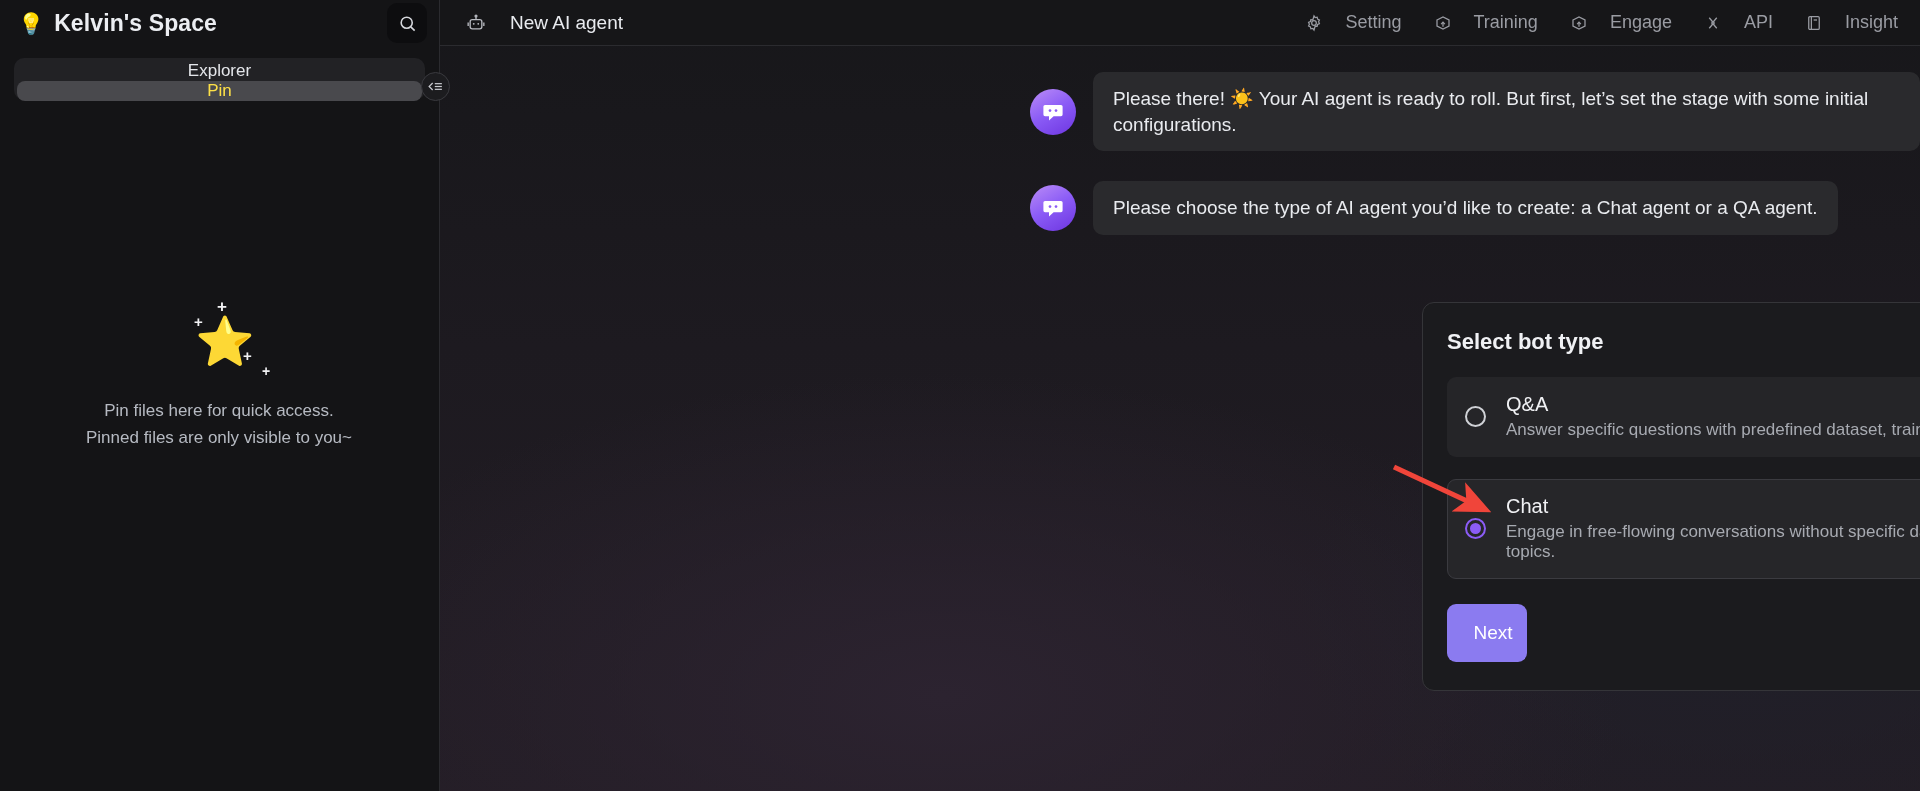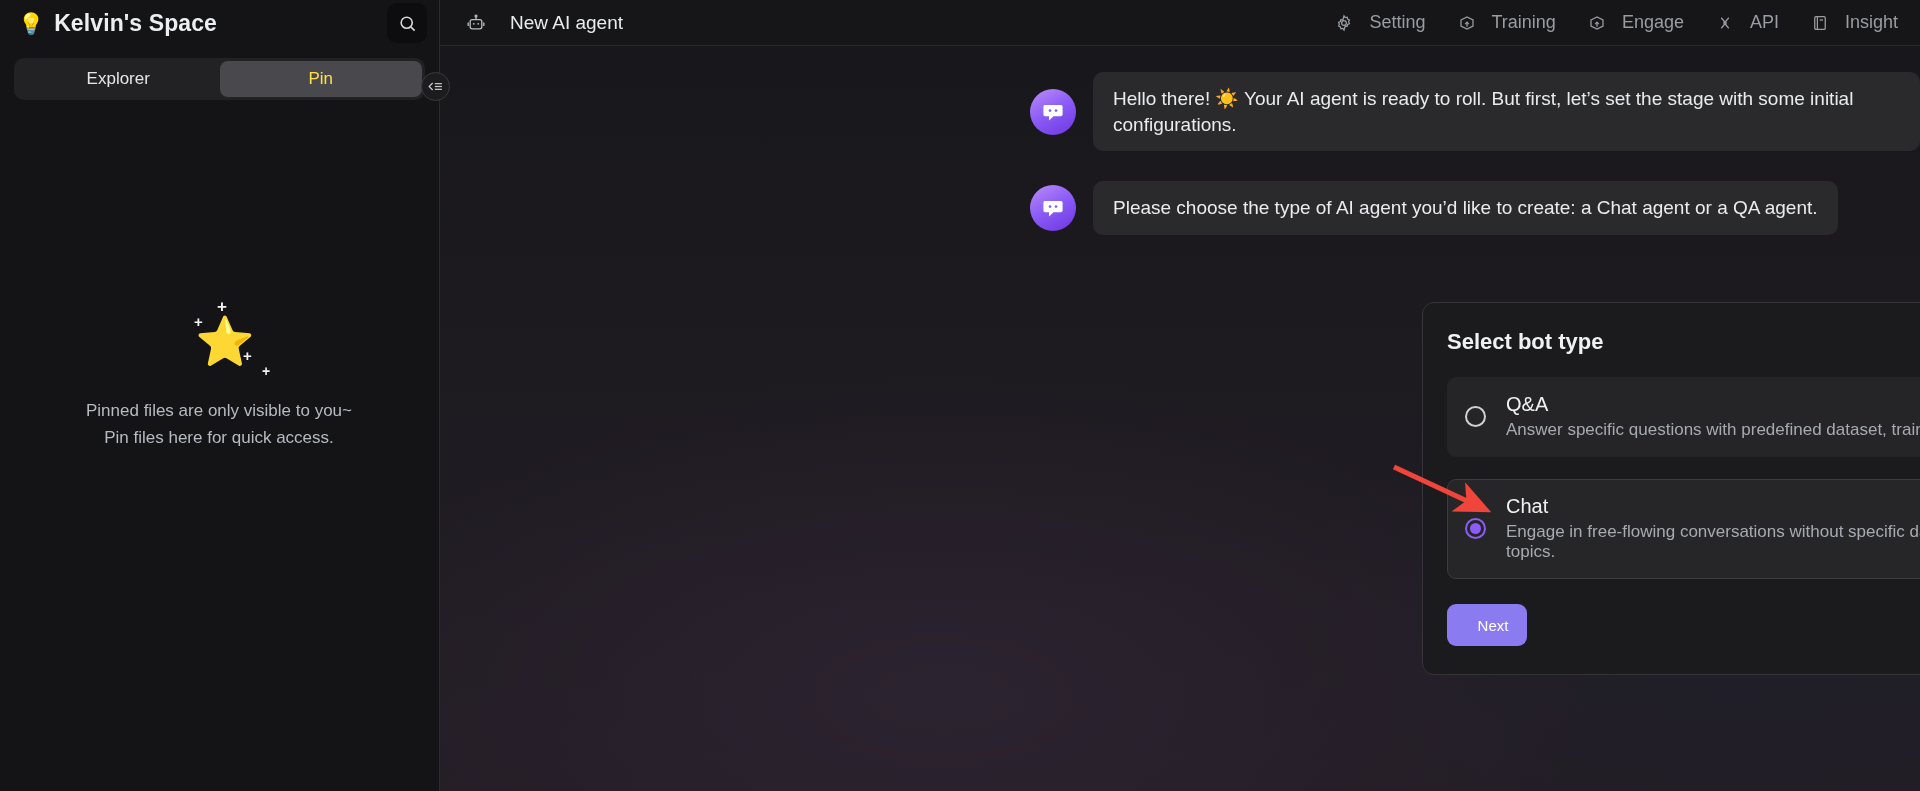--- a/index.html
+++ b/index.html
@@ -35,21 +35,21 @@
     background: #0d0d0f;
     display: flex; align-items: center; justify-content: center;
     cursor: pointer; flex: none;
   }
   .sb-search svg { width: 19px; height: 19px; stroke: #d6d8dd; fill: none; stroke-width: 2; }
 
   .sb-tabs {
     margin: 12px 14px 0 14px;
     height: 42px; border-radius: 10px;
     background: #222225;
-    display: flex; padding: 3px;
+    display: flex; padding: 3px; flex-direction: column;
   }
   .sb-tab {
     flex: 1; border-radius: 8px;
     display: flex; align-items: center; justify-content: center;
     font-size: 17px; color: #e4e6ea; cursor: pointer;
     user-select: none;
   }
   .sb-tab.active { background: #49494d; color: #fde047; }
 
   .sb-empty {
@@ -89,21 +89,21 @@
   .topbar {
     height: 46px; display: flex; align-items: center;
     border-bottom: 1px solid #2b2b2f;
     background: #161618;
     padding: 0 22px 0 26px;
   }
   .tabchip { display: flex; align-items: center; gap: 24px; }
   .tabchip .lbl { color: #e9ebef; font-size: 19px; }
   .topnav { margin-left: auto; display: flex; align-items: center; gap: 32px; }
   .navitem {
-    display: flex; align-items: center; gap: 16px;
+    display: flex; align-items: center; gap: 22px;
     color: #9a9ca3; font-size: 18px; cursor: pointer;
   }
   .navitem svg { width: 18px; height: 18px; stroke: #9a9ca3; fill: none; stroke-width: 1.7; }
 
   
   .chat { padding: 26px 0 0 0; }
   .msg { display: flex; align-items: center; gap: 17px; margin: 0 0 30px 590px; }
   .avatar {
     width: 46px; height: 46px; border-radius: 50%; flex: none;
     background: linear-gradient(150deg, #bb8df7 0%, #8b5cf6 48%, #6d35e0 100%);
@@ -134,22 +134,22 @@
   .opt.selected { background: #262629; border: 1px solid #3b3b40; padding: 15px 17px 16px 17px; }
   .radio { width: 21px; height: 21px; border-radius: 50%; border: 2px solid #cfd1d6; flex: none; }
   .radio.on {
     border-color: #8b5cf6;
     display: flex; align-items: center; justify-content: center;
   }
   .radio.on::after { content: ""; width: 11px; height: 11px; border-radius: 50%; background: #8b5cf6; }
   .opt-name { color: #f0f1f4; font-size: 20px; }
   .opt-desc { color: #a7aab1; font-size: 17px; margin-top: 4px; }
   .next-btn {
-    margin-top: 25px; width: 80px; height: 42px; border-radius: 9px;
-    background: #8b7bf0; color: #ffffff; font-size: 15px;
+    margin-top: 25px; width: 80px; height: 58px; border-radius: 9px;
+    background: #8b7bf0; color: #ffffff; font-size: 19px;
     border: none; cursor: pointer; font-family: inherit; padding-left: 12px;
   }
   .arrow { position: absolute; left: 948px; top: 462px; pointer-events: none; }
 </style>
 </head>
 <body>
 
 <div id="app">
 
   <aside class="sidebar">
@@ -171,22 +171,22 @@
 
     <div class="sb-empty">
       <div class="sb-star">
         <span class="star">⭐</span>
         <span class="spark" style="left:48px; top:8px; font-size:17px;">+</span>
         <span class="spark" style="left:25px; top:24px; font-size:15px;">+</span>
         <span class="spark" style="left:74px; top:58px; font-size:15px;">+</span>
         <span class="spark" style="left:93px; top:74px; font-size:14px;">+</span>
       </div>
       <div class="sb-empty-text">
+        <div>Pin files here for quick access.</div>
         <div>Pinned files are only visible to you~</div>
-        <div>Pin files here for quick access.</div>
       </div>
     </div>
 
     <div class="collapse-btn">
       <svg viewBox="0 0 24 24">
         <line x1="11" y1="8" x2="21" y2="8"></line>
         <line x1="11" y1="12" x2="21" y2="12"></line>
         <line x1="11" y1="16" x2="21" y2="16"></line>
         <polyline points="8,7 3,12 8,17"></polyline>
       </svg>
@@ -254,21 +254,21 @@
 
     <div class="chat">
       <div class="msg">
         <div class="avatar">
           <svg viewBox="0 0 24 24">
             <path d="M4 5h16a1.6 1.6 0 011.6 1.6v8a1.6 1.6 0 01-1.6 1.6h-7.4L8 20.4V16.2H4a1.6 1.6 0 01-1.6-1.6v-8A1.6 1.6 0 014 5z"></path>
             <circle cx="9" cy="10.6" r="1.35" style="fill:#8b5cf6"></circle>
             <circle cx="15" cy="10.6" r="1.35" style="fill:#8b5cf6"></circle>
           </svg>
         </div>
-        <div class="bubble">Hello there! ☀️ Your AI agent is ready to roll. But first, let’s set the stage with some initial configurations.</div>
+        <div class="bubble">Please there! ☀️ Your AI agent is ready to roll. But first, let’s set the stage with some initial configurations.</div>
       </div>
 
       <div class="msg">
         <div class="avatar">
           <svg viewBox="0 0 24 24">
             <path d="M4 5h16a1.6 1.6 0 011.6 1.6v8a1.6 1.6 0 01-1.6 1.6h-7.4L8 20.4V16.2H4a1.6 1.6 0 01-1.6-1.6v-8A1.6 1.6 0 014 5z"></path>
             <circle cx="9" cy="10.6" r="1.35" style="fill:#8b5cf6"></circle>
             <circle cx="15" cy="10.6" r="1.35" style="fill:#8b5cf6"></circle>
           </svg>
         </div>

